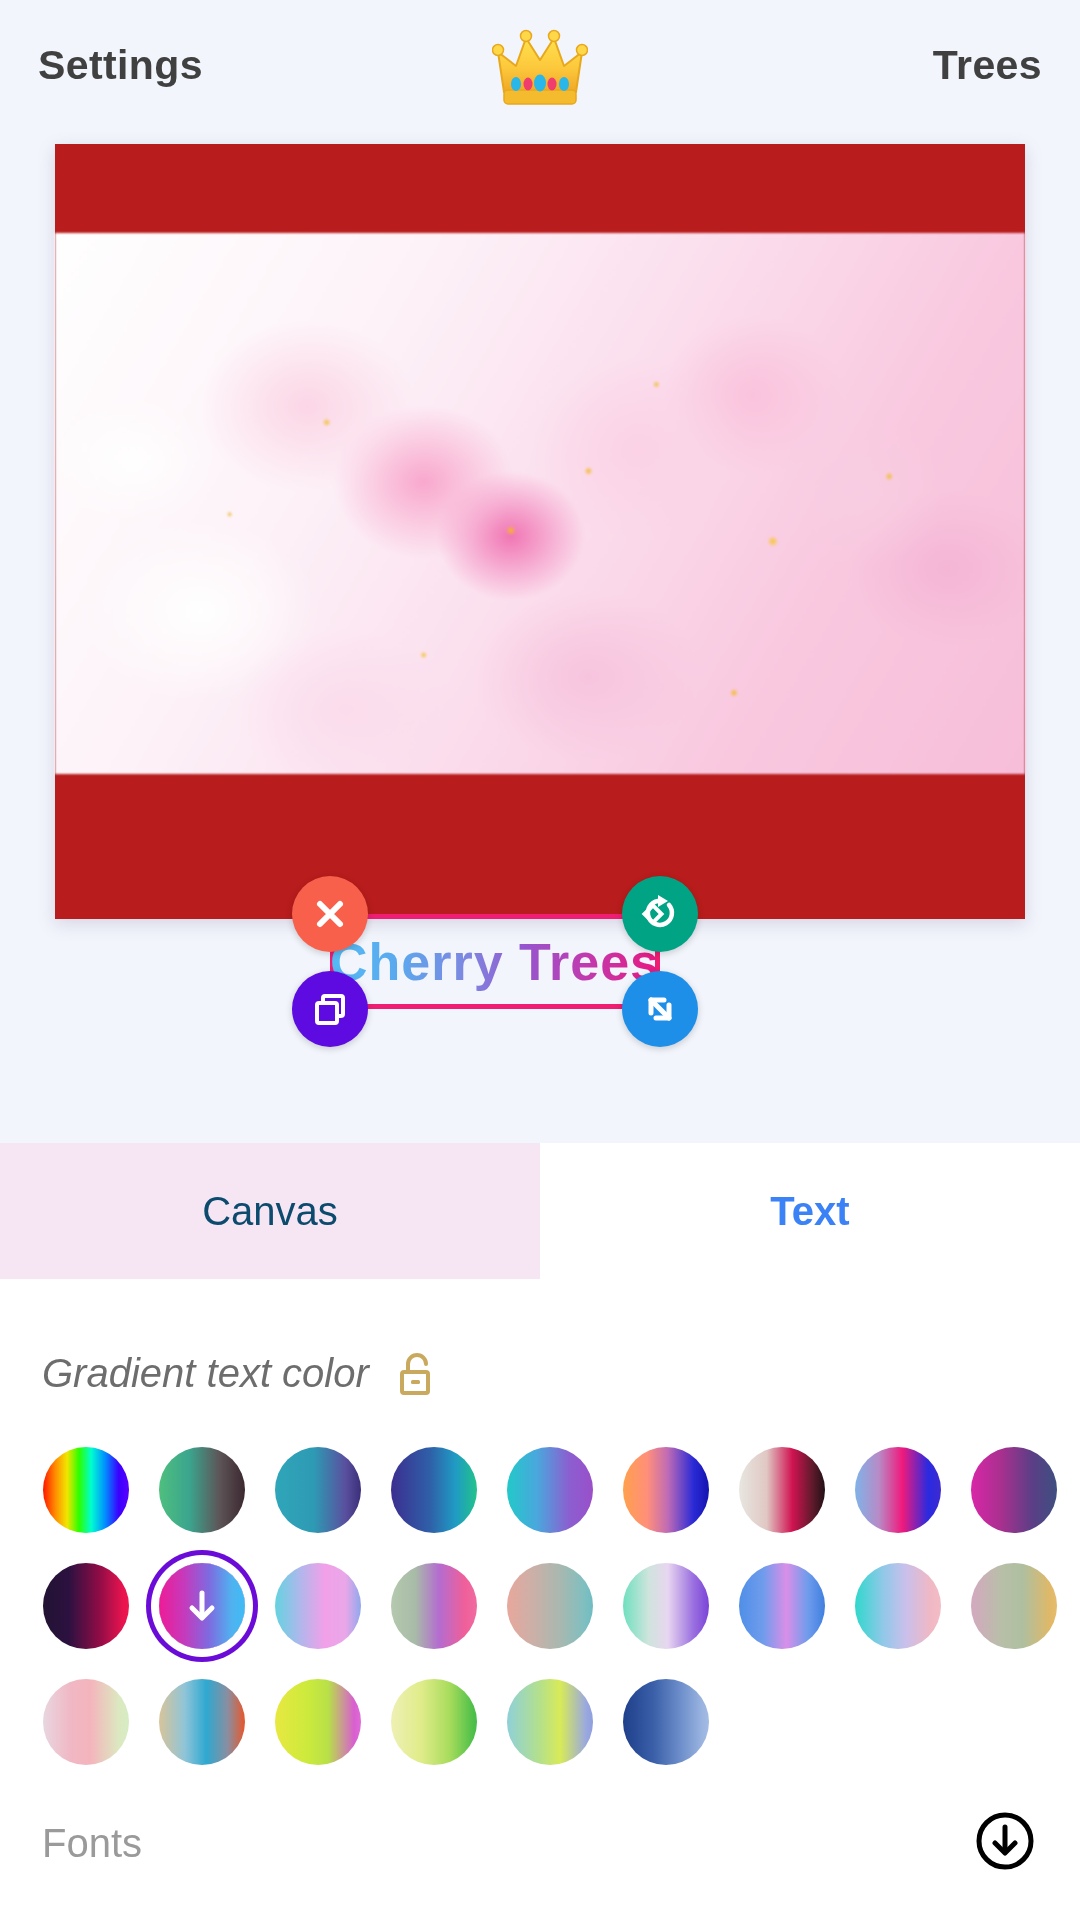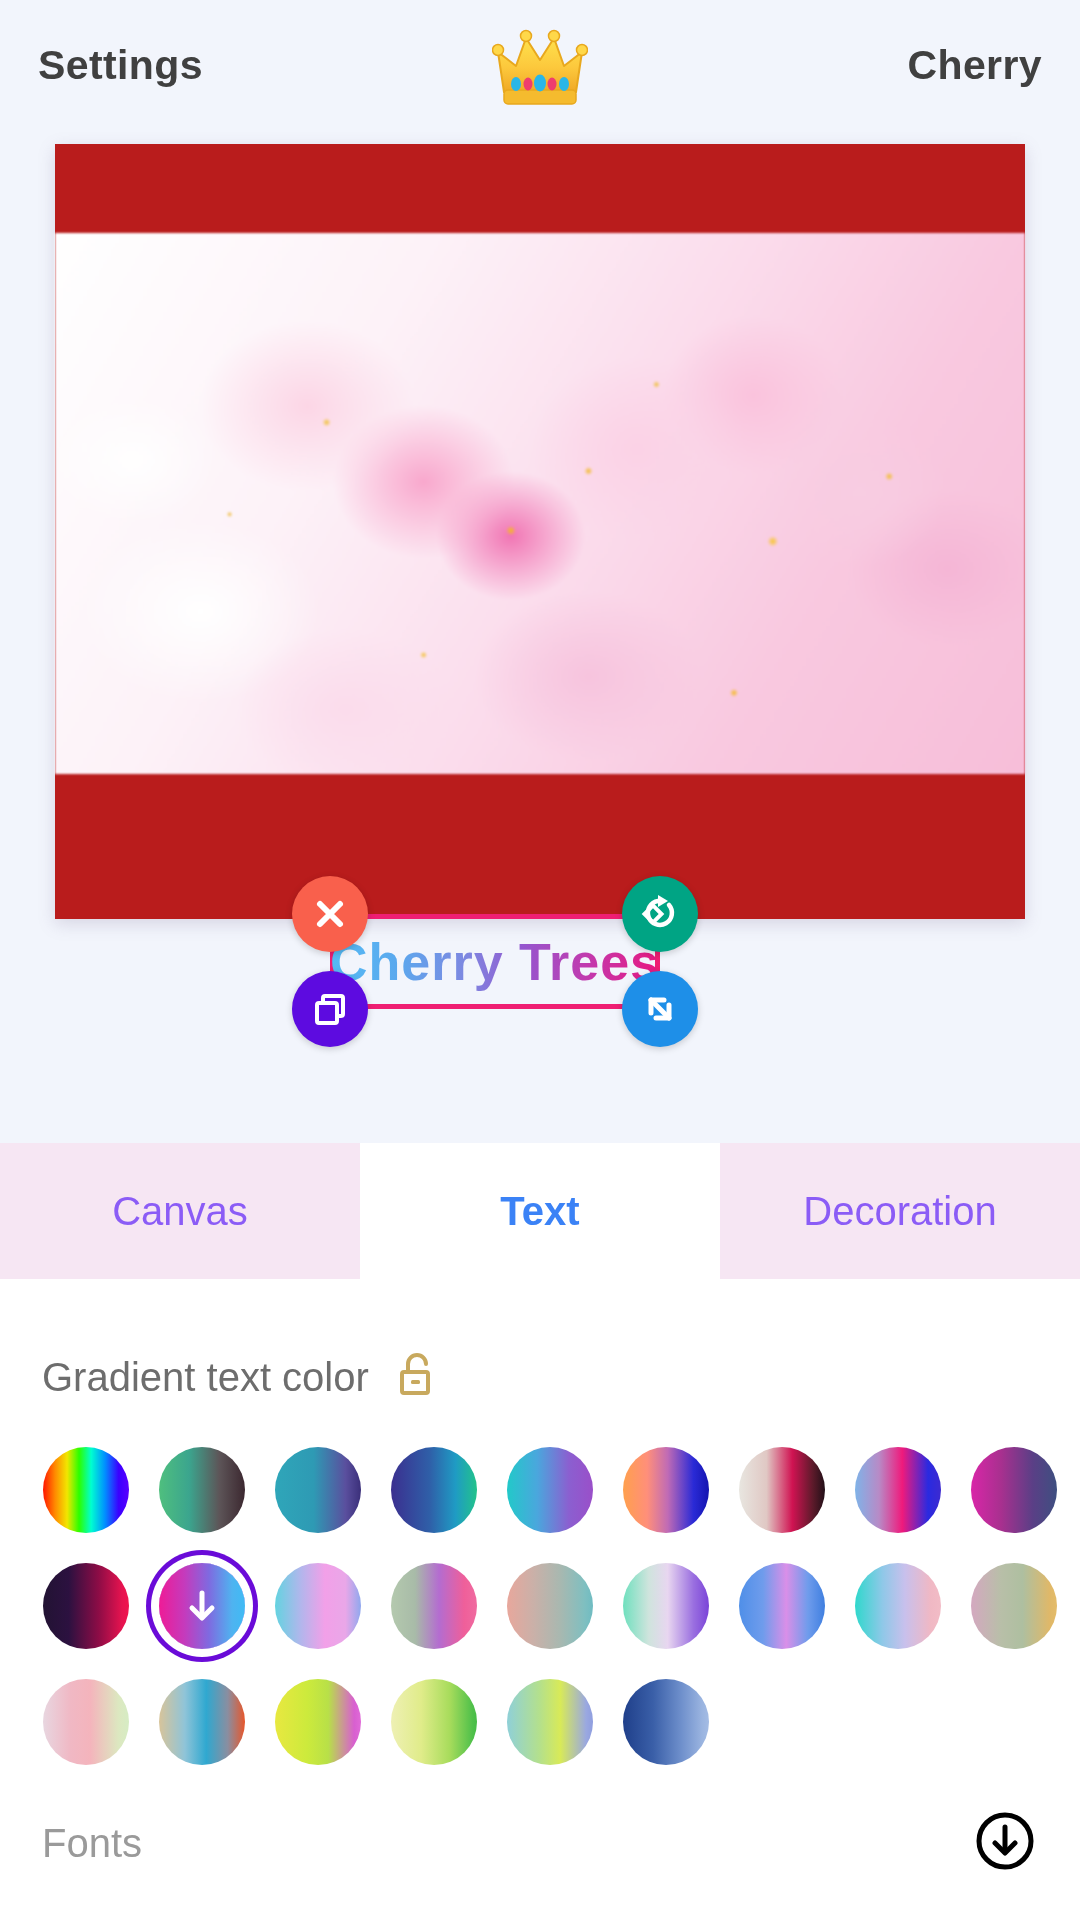--- a/index.html
+++ b/index.html
@@ -92,32 +92,33 @@
   .h-dup  { left:-38px;  bottom:-38px;background:#5d0be0; }
   .h-size { right:-38px; bottom:-38px;background:#1e8fe8; }
 
   
   .tabbar {
     position:absolute; left:0; top:1143px; width:1080px; height:136px;
     display:flex; background:#f6e6f3;
   }
   .tab {
     flex:1; display:flex; align-items:center; justify-content:center;
-    font-size:40px; color:#8b5cf6;
+    font-size:40px; color:#0c4a6e;
   }
   .tab.active { background:#ffffff; font-weight:bold; color:#3b82f6; }
 
   
   .panel {
     position:absolute; left:0; top:1279px; width:1080px; height:641px;
     background:#ffffff;
   }
   .sec-head {
-    display:flex; align-items:center; gap:26px;
+    display:flex; gap:26px;
     padding:72px 0 0 42px;
+    font-style:italic;
   }
   .sec-title { font-size:40px; color:#6d6d6d; }
 
   .sw-grid {
     display:flex; flex-wrap:wrap;
     padding:36px 0 0 28px;
     width:1080px;
     row-gap:14px; column-gap:0;
   }
   .sw-cell {
@@ -164,21 +165,21 @@
         <circle cx="62" cy="10" r="5.5" fill="#ffd84a" stroke="#e8a81e" stroke-width="1.5"></circle>
         <circle cx="90" cy="24" r="5.5" fill="#ffd84a" stroke="#e8a81e" stroke-width="1.5"></circle>
         <ellipse cx="24" cy="58" rx="5" ry="7" fill="#29b6e8"></ellipse>
         <ellipse cx="36" cy="58" rx="4.5" ry="6.5" fill="#ef3d6e"></ellipse>
         <ellipse cx="48" cy="57" rx="6" ry="8.5" fill="#29b6e8"></ellipse>
         <ellipse cx="60" cy="58" rx="4.5" ry="6.5" fill="#ef3d6e"></ellipse>
         <ellipse cx="72" cy="58" rx="5" ry="7" fill="#29b6e8"></ellipse>
       </svg>
     </div>
 
-    <div class="topbtn">Cherry</div>
+    <div class="topbtn">Trees</div>
   </div>
 
   <div class="canvas-card">
     <div class="photo"></div>
 
     <div class="sel-box">
       <div class="sel-line sel-top"></div>
       <div class="sel-line sel-bottom"></div>
       <div class="sel-line sel-left"></div>
       <div class="sel-line sel-right"></div>
@@ -212,21 +213,20 @@
           <path d="M12 12 L12 25 M12 12 L25 12" stroke="#ffffff" stroke-width="5" stroke-linecap="round"></path>
           <path d="M30 30 L30 17 M30 30 L17 30" stroke="#ffffff" stroke-width="5" stroke-linecap="round"></path>
         </svg>
       </div>
     </div>
   </div>
 
   <div class="tabbar">
     <div class="tab">Canvas</div>
     <div class="tab active">Text</div>
-    <div class="tab">Decoration</div>
   </div>
 
   <div class="panel">
 
     <div class="sec-head">
       <div class="sec-title">Gradient text color</div>
       <span>
         <svg width="44" height="48" viewBox="0 0 44 48">
           <path d="M13 21 L13 13 A9 9 0 0 1 31 13" fill="none" stroke="#c8a95e" stroke-width="4" stroke-linecap="round"></path>
           <rect x="7" y="21" width="26" height="21" rx="2" fill="none" stroke="#c8a95e" stroke-width="4"></rect>

